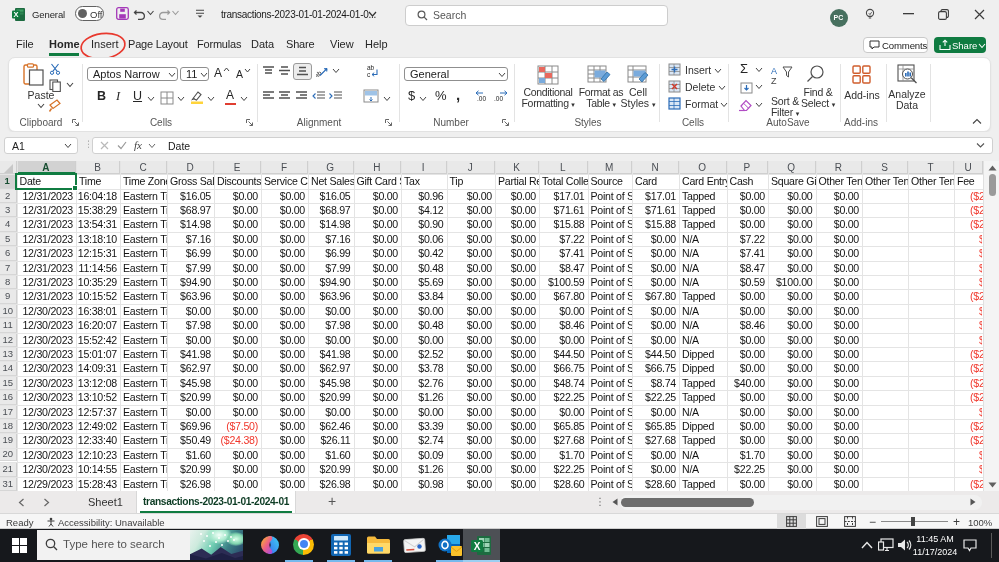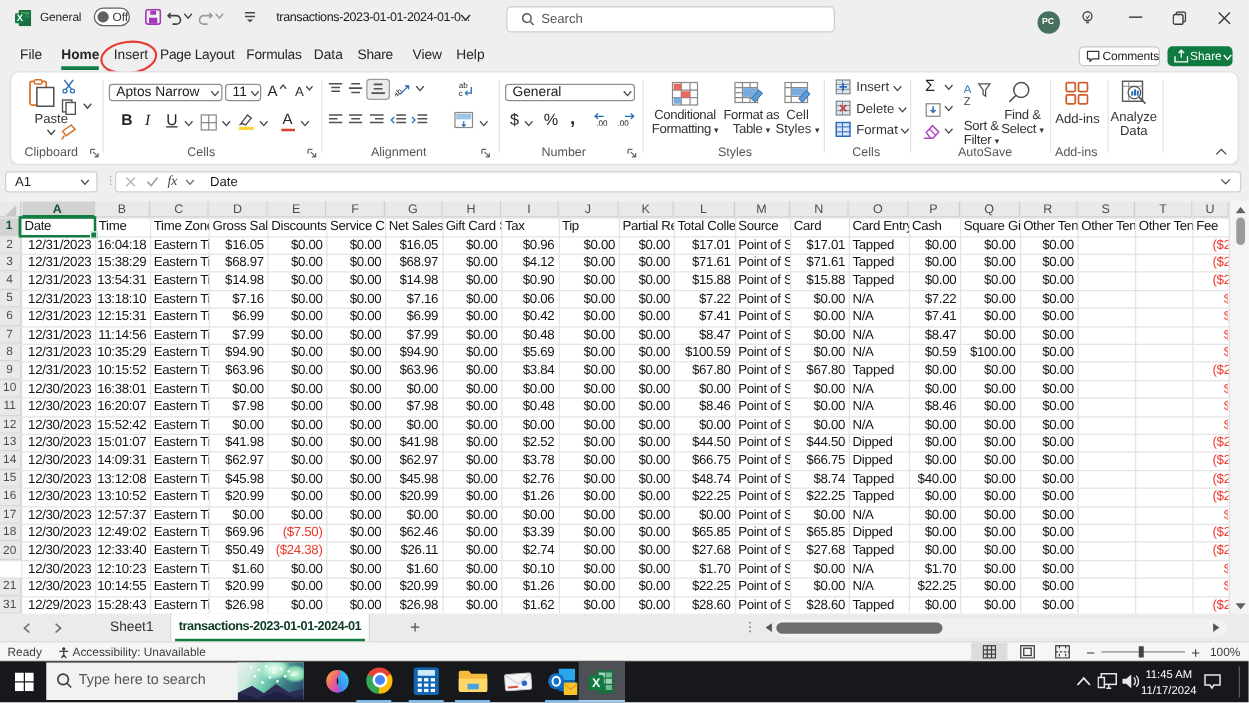--- a/index.html
+++ b/index.html
@@ -475,21 +475,21 @@
 <div class="rh" style="top:143.3px">10</div>
 <div class="rh" style="top:157.7px">11</div>
 <div class="rh" style="top:172.1px">12</div>
 <div class="rh" style="top:186.5px">13</div>
 <div class="rh" style="top:200.9px">14</div>
 <div class="rh" style="top:215.3px">15</div>
 <div class="rh" style="top:229.7px">16</div>
 <div class="rh" style="top:244.1px">17</div>
 <div class="rh" style="top:258.5px">18</div>
 <div class="rh" style="top:272.9px">19</div>
-<div class="rh" style="top:273px">20</div>
+<div class="rh" style="top:286px">20</div>
 <div class="rh" style="top:301.7px">21</div>
 <div class="rh" style="top:316.1px">31</div>
 <div class="vl" style="left:16.5px;top:0px;height:330.5px"></div>
 <div class="vl" style="left:76px;top:0px;height:330.5px"></div>
 <div class="vl" style="left:120px;top:0px;height:330.5px"></div>
 <div class="vl" style="left:167px;top:0px;height:330.5px"></div>
 <div class="vl" style="left:214px;top:0px;height:330.5px"></div>
 <div class="vl" style="left:261px;top:0px;height:330.5px"></div>
 <div class="vl" style="left:308px;top:0px;height:330.5px"></div>
 <div class="vl" style="left:353.5px;top:0px;height:330.5px"></div>
@@ -893,21 +893,21 @@
 <div class="c r" style="left:815.5px;top:272.9px;width:46.5px">$0.00</div>
 <div class="c l neg" style="left:967px;top:272.9px;width:16px">($2.</div>
 <div class="c r" style="left:16.5px;top:287.3px;width:59.5px">12/30/2023</div>
 <div class="c r" style="left:76px;top:287.3px;width:44px">12:10:23</div>
 <div class="c l" style="left:120px;top:287.3px;width:47px">Eastern Ti</div>
 <div class="c r" style="left:167px;top:287.3px;width:47px">$1.60</div>
 <div class="c r" style="left:214px;top:287.3px;width:47px">$0.00</div>
 <div class="c r" style="left:261px;top:287.3px;width:47px">$0.00</div>
 <div class="c r" style="left:308px;top:287.3px;width:45.5px">$1.60</div>
 <div class="c r" style="left:353.5px;top:287.3px;width:47.5px">$0.00</div>
-<div class="c r" style="left:401px;top:287.3px;width:45.5px">$0.10</div>
+<div class="c r" style="left:401px;top:287.3px;width:45.5px">$0.09</div>
 <div class="c r" style="left:446.5px;top:287.3px;width:48.5px">$0.00</div>
 <div class="c r" style="left:495px;top:287.3px;width:44px">$0.00</div>
 <div class="c r" style="left:539px;top:287.3px;width:48.5px">$1.70</div>
 <div class="c l" style="left:587.5px;top:287.3px;width:44.5px">Point of Sa</div>
 <div class="c r" style="left:632px;top:287.3px;width:47px">$0.00</div>
 <div class="c l" style="left:679px;top:287.3px;width:47.5px">N/A</div>
 <div class="c r" style="left:726.5px;top:287.3px;width:41.5px">$1.70</div>
 <div class="c r" style="left:768px;top:287.3px;width:47.5px">$0.00</div>
 <div class="c r" style="left:815.5px;top:287.3px;width:46.5px">$0.00</div>
 <div class="c l neg" style="left:976px;top:287.3px;width:6px">$0</div>
@@ -931,21 +931,21 @@
 <div class="c r" style="left:815.5px;top:301.7px;width:46.5px">$0.00</div>
 <div class="c l neg" style="left:976px;top:301.7px;width:6px">$0</div>
 <div class="c r" style="left:16.5px;top:316.1px;width:59.5px">12/29/2023</div>
 <div class="c r" style="left:76px;top:316.1px;width:44px">15:28:43</div>
 <div class="c l" style="left:120px;top:316.1px;width:47px">Eastern Ti</div>
 <div class="c r" style="left:167px;top:316.1px;width:47px">$26.98</div>
 <div class="c r" style="left:214px;top:316.1px;width:47px">$0.00</div>
 <div class="c r" style="left:261px;top:316.1px;width:47px">$0.00</div>
 <div class="c r" style="left:308px;top:316.1px;width:45.5px">$26.98</div>
 <div class="c r" style="left:353.5px;top:316.1px;width:47.5px">$0.00</div>
-<div class="c r" style="left:401px;top:316.1px;width:45.5px">$1.62</div>
+<div class="c r" style="left:401px;top:316.1px;width:45.5px">$0.98</div>
 <div class="c r" style="left:446.5px;top:316.1px;width:48.5px">$0.00</div>
 <div class="c r" style="left:495px;top:316.1px;width:44px">$0.00</div>
 <div class="c r" style="left:539px;top:316.1px;width:48.5px">$28.60</div>
 <div class="c l" style="left:587.5px;top:316.1px;width:44.5px">Point of Sa</div>
 <div class="c r" style="left:632px;top:316.1px;width:47px">$28.60</div>
 <div class="c l" style="left:679px;top:316.1px;width:47.5px">Tapped</div>
 <div class="c r" style="left:726.5px;top:316.1px;width:41.5px">$0.00</div>
 <div class="c r" style="left:768px;top:316.1px;width:47.5px">$0.00</div>
 <div class="c r" style="left:815.5px;top:316.1px;width:46.5px">$0.00</div>
 <div class="c l neg" style="left:967px;top:316.1px;width:16px">($2.</div>

